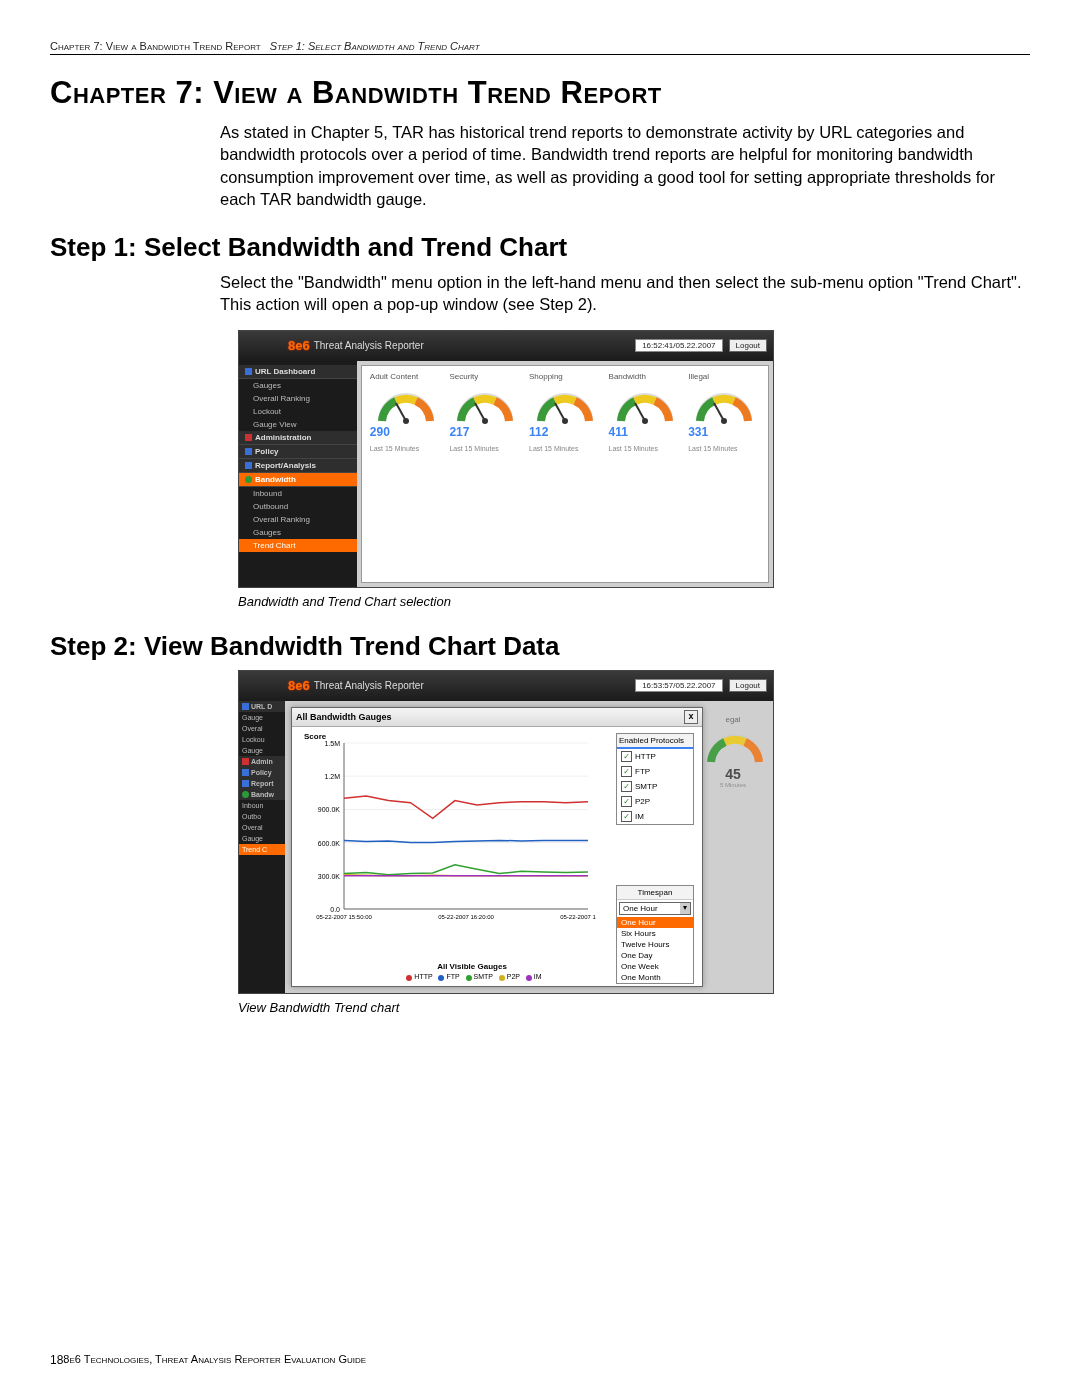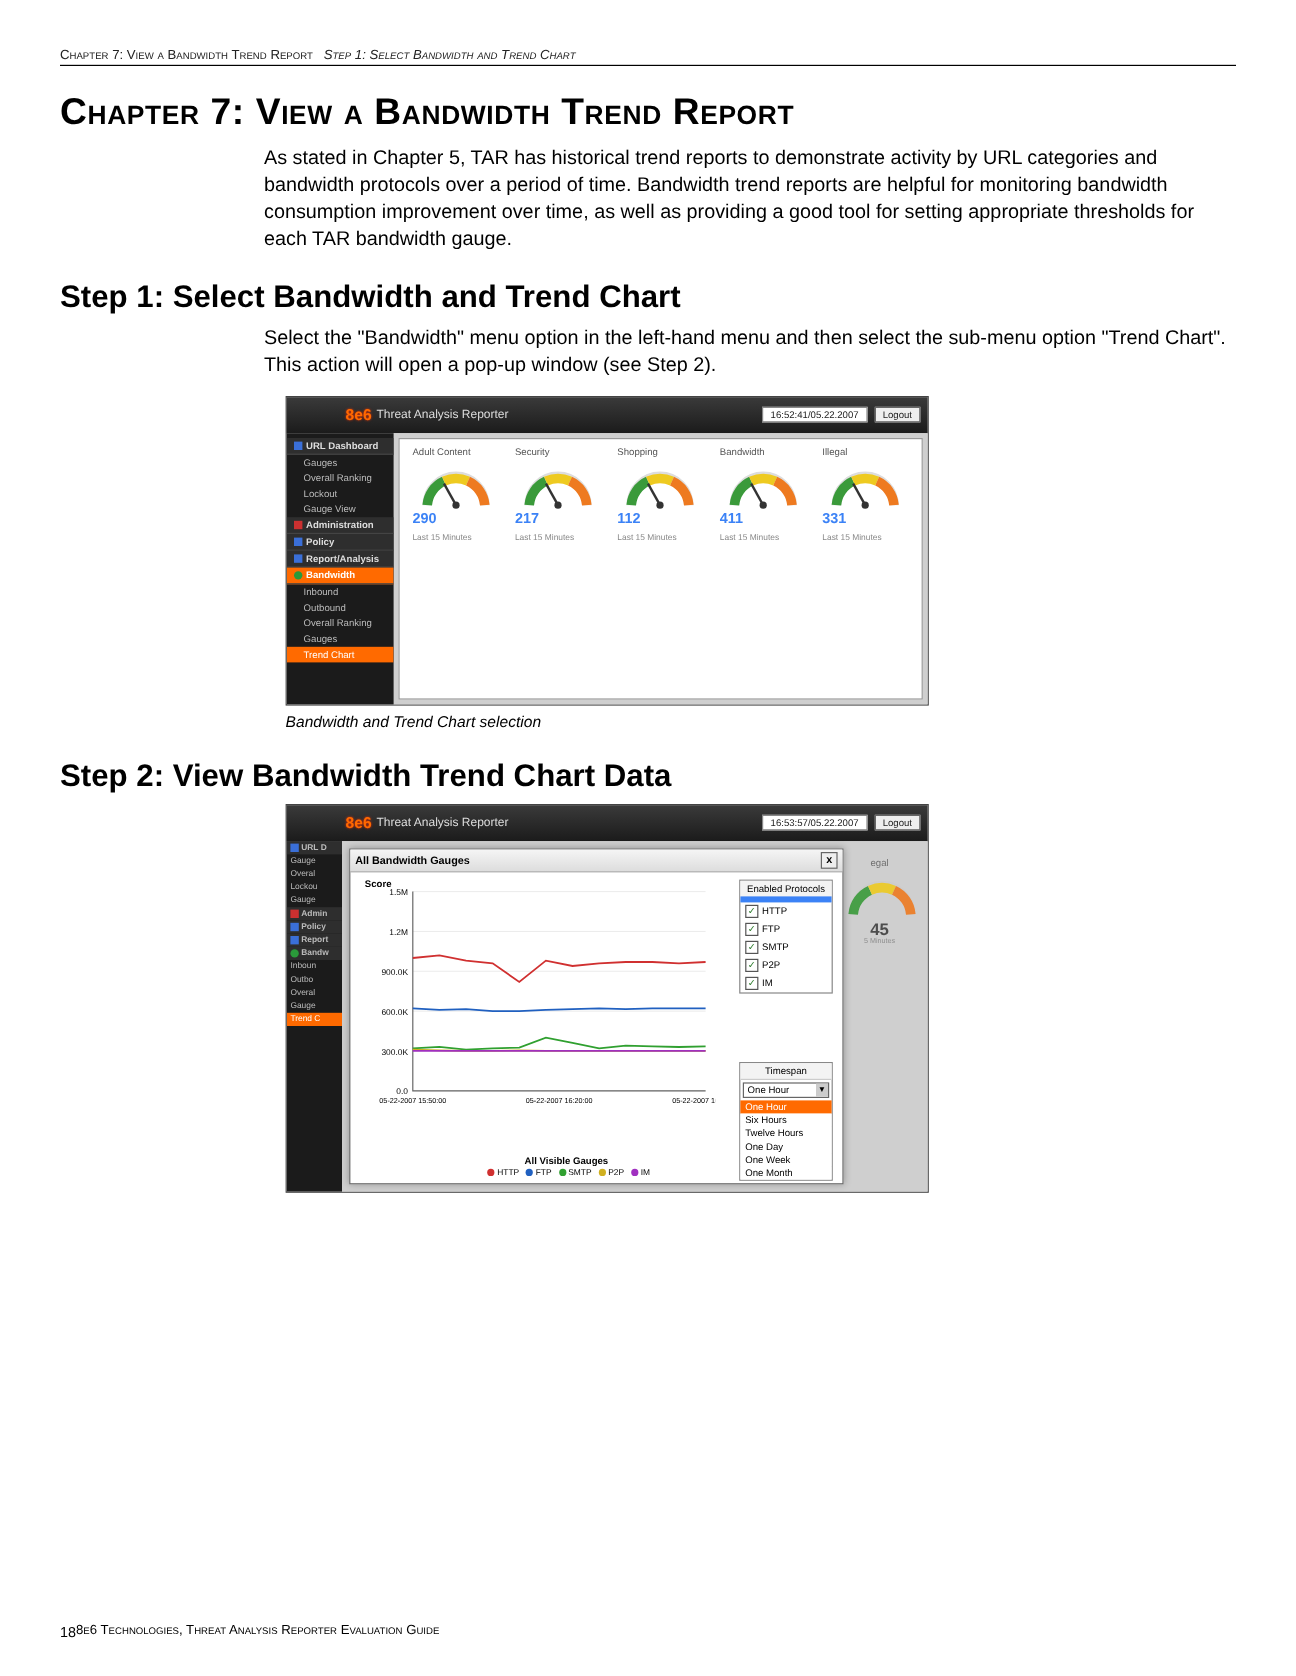--- a/index.html
+++ b/index.html
@@ -122,21 +122,21 @@
     border: 1px solid #666;
     font-size: 8px;
     padding: 1px 6px;
   }
   .sc1-body {
     display: flex;
     height: calc(100% - 30px);
     background: #cfcfcf;
   }
   .sidebar1 {
-    width: 89px;
+    width: 118px;
     background: #1b1b1b;
     color: #ddd;
     font-size: 8px;
     padding: 4px 0;
     overflow: hidden;
   }
   .sb-header {
     background: #2e2e2e;
     padding: 2px 6px;
     font-weight: bold;
@@ -255,21 +255,21 @@
   }
   .enabled-box, .timespan-box {
     position:absolute;
     right:8px;
     background:#fff;
     border:1px solid #888;
     font-size:8px;
   }
   .enabled-box { top:6px; width:76px; }
   .enabled-box .eb-title {
-    text-align:center; padding:2px; border-bottom:5px solid #3b82f6;
+    padding:2px; border-bottom:2px solid #3b82f6;
     background:#f3f3f3;
   }
   .eb-row { padding:2px 4px; display:flex; align-items:center; gap:3px;}
   .chk {
     width:9px;height:9px;border:1px solid #555;display:inline-flex;
     align-items:center;justify-content:center;font-size:8px;color:#2a7a2a;
     background:#fff;
   }
   .timespan-box { top:158px; width:76px;}
   .ts-title { text-align:center; padding:2px; border-bottom:1px solid #ccc; background:#f3f3f3;}
@@ -554,18 +554,19 @@
               <span class="leg-dot d-blue"></span><span>FTP</span>
               <span class="leg-dot d-green"></span><span>SMTP</span>
               <span class="leg-dot d-yellow"></span><span>P2P</span>
               <span class="leg-dot d-purple"></span><span>IM</span>
             </div>
           </div>
         </div>
       </div>
     </div>
   </div>
+  <div class="caption">View Bandwidth Trend chart</div>
 
   <div class="footer">
     <span class="pg">18</span>
     <span class="fr">8e6 Technologies, Threat Analysis Reporter Evaluation Guide</span>
   </div>
 </div>
 
 </body></html>

